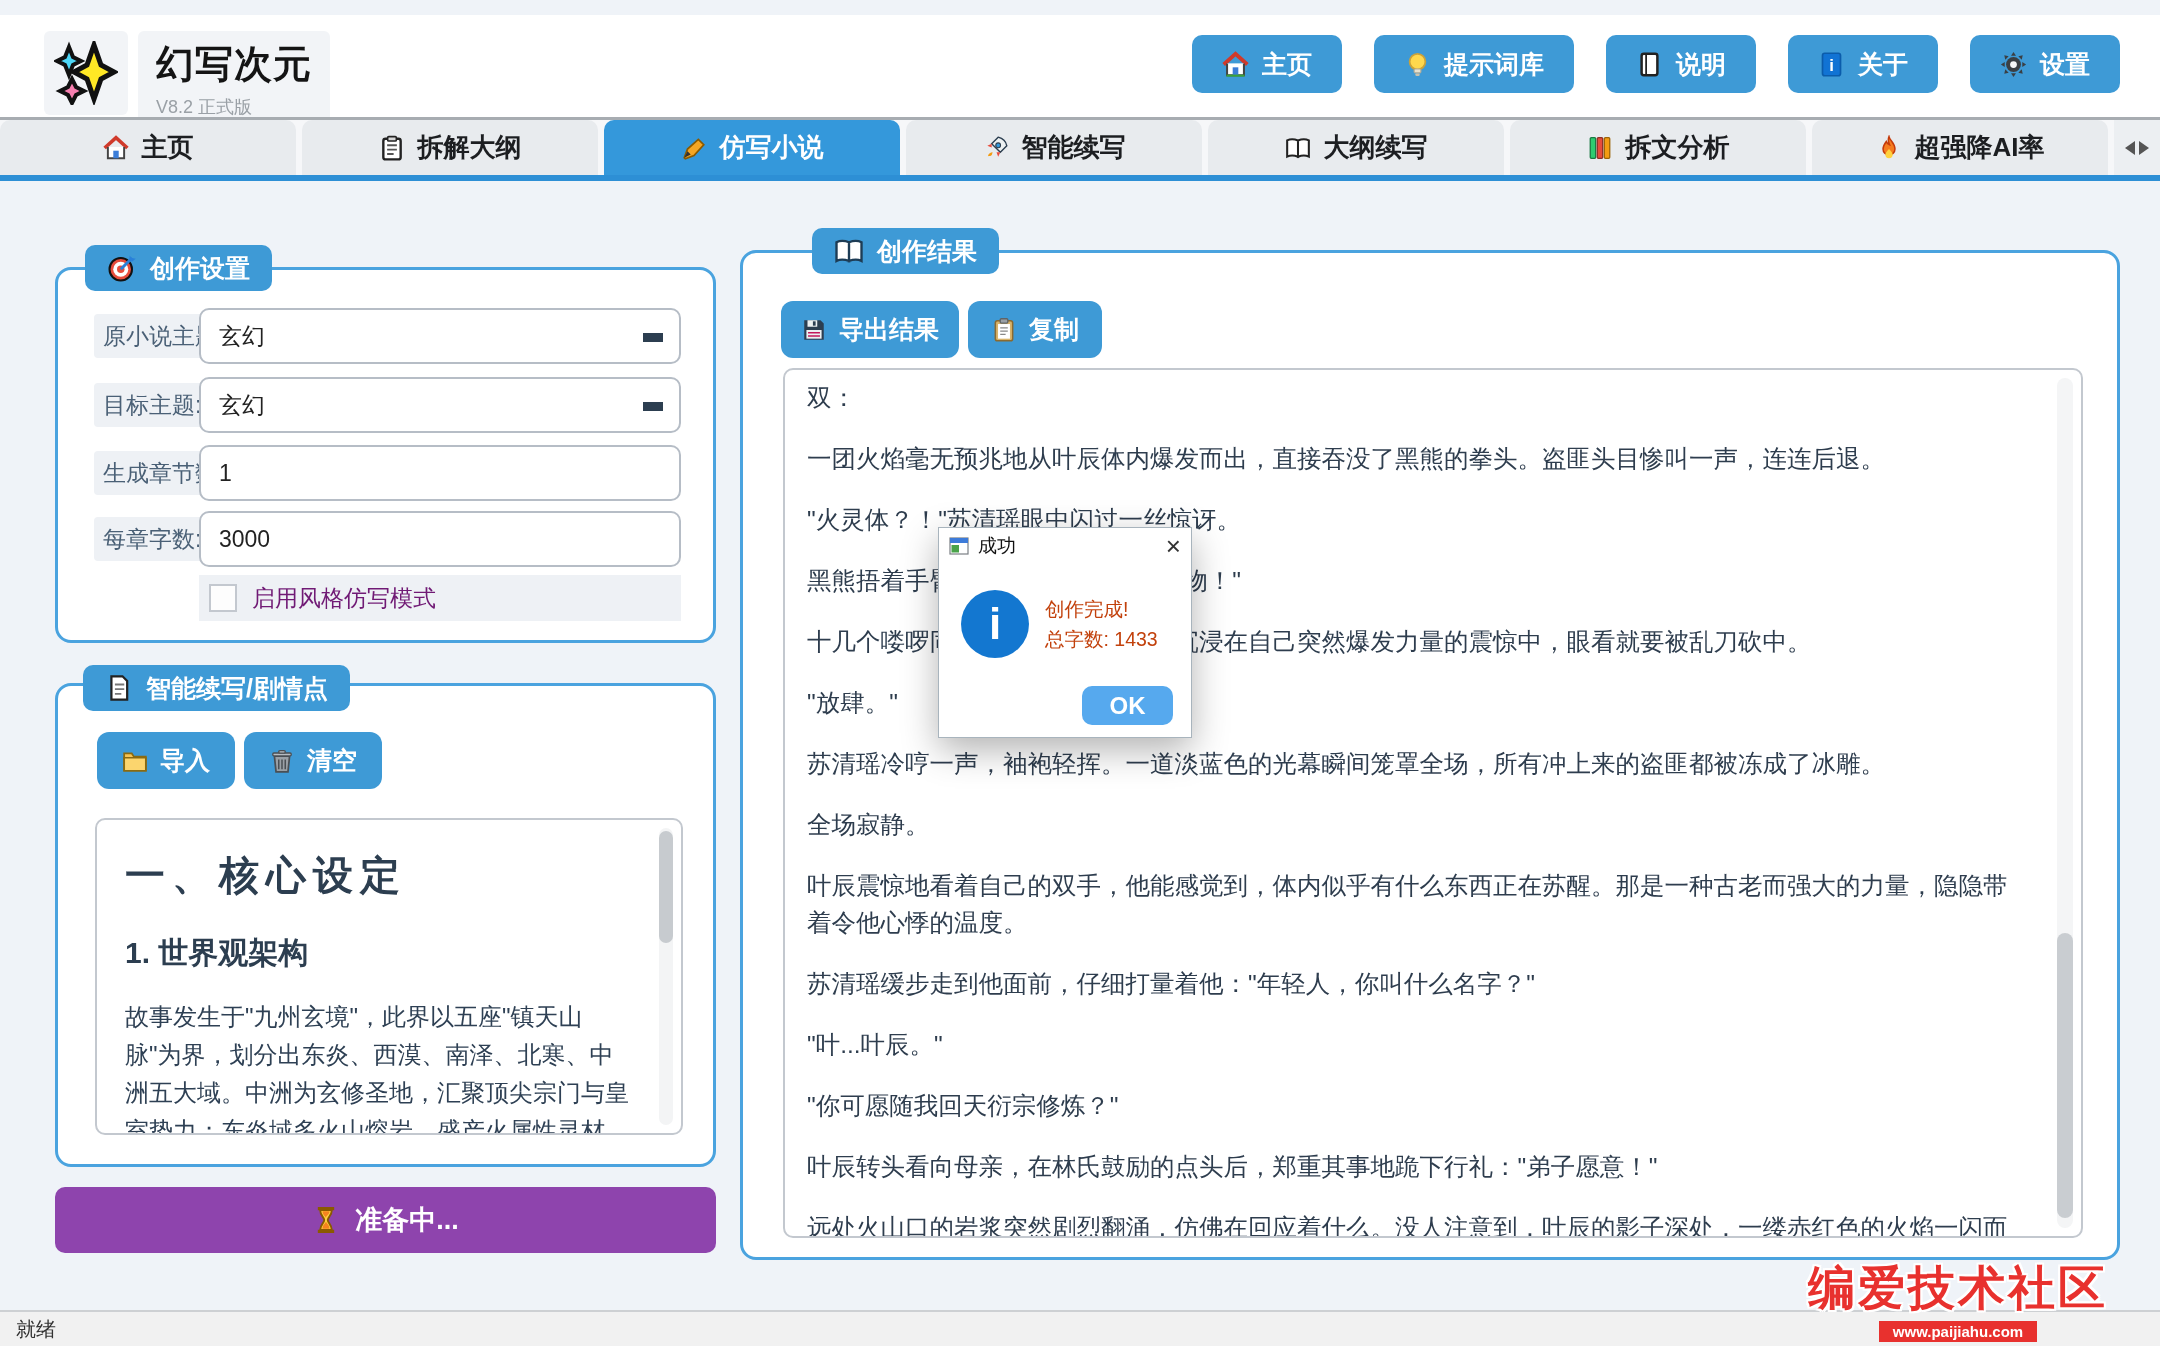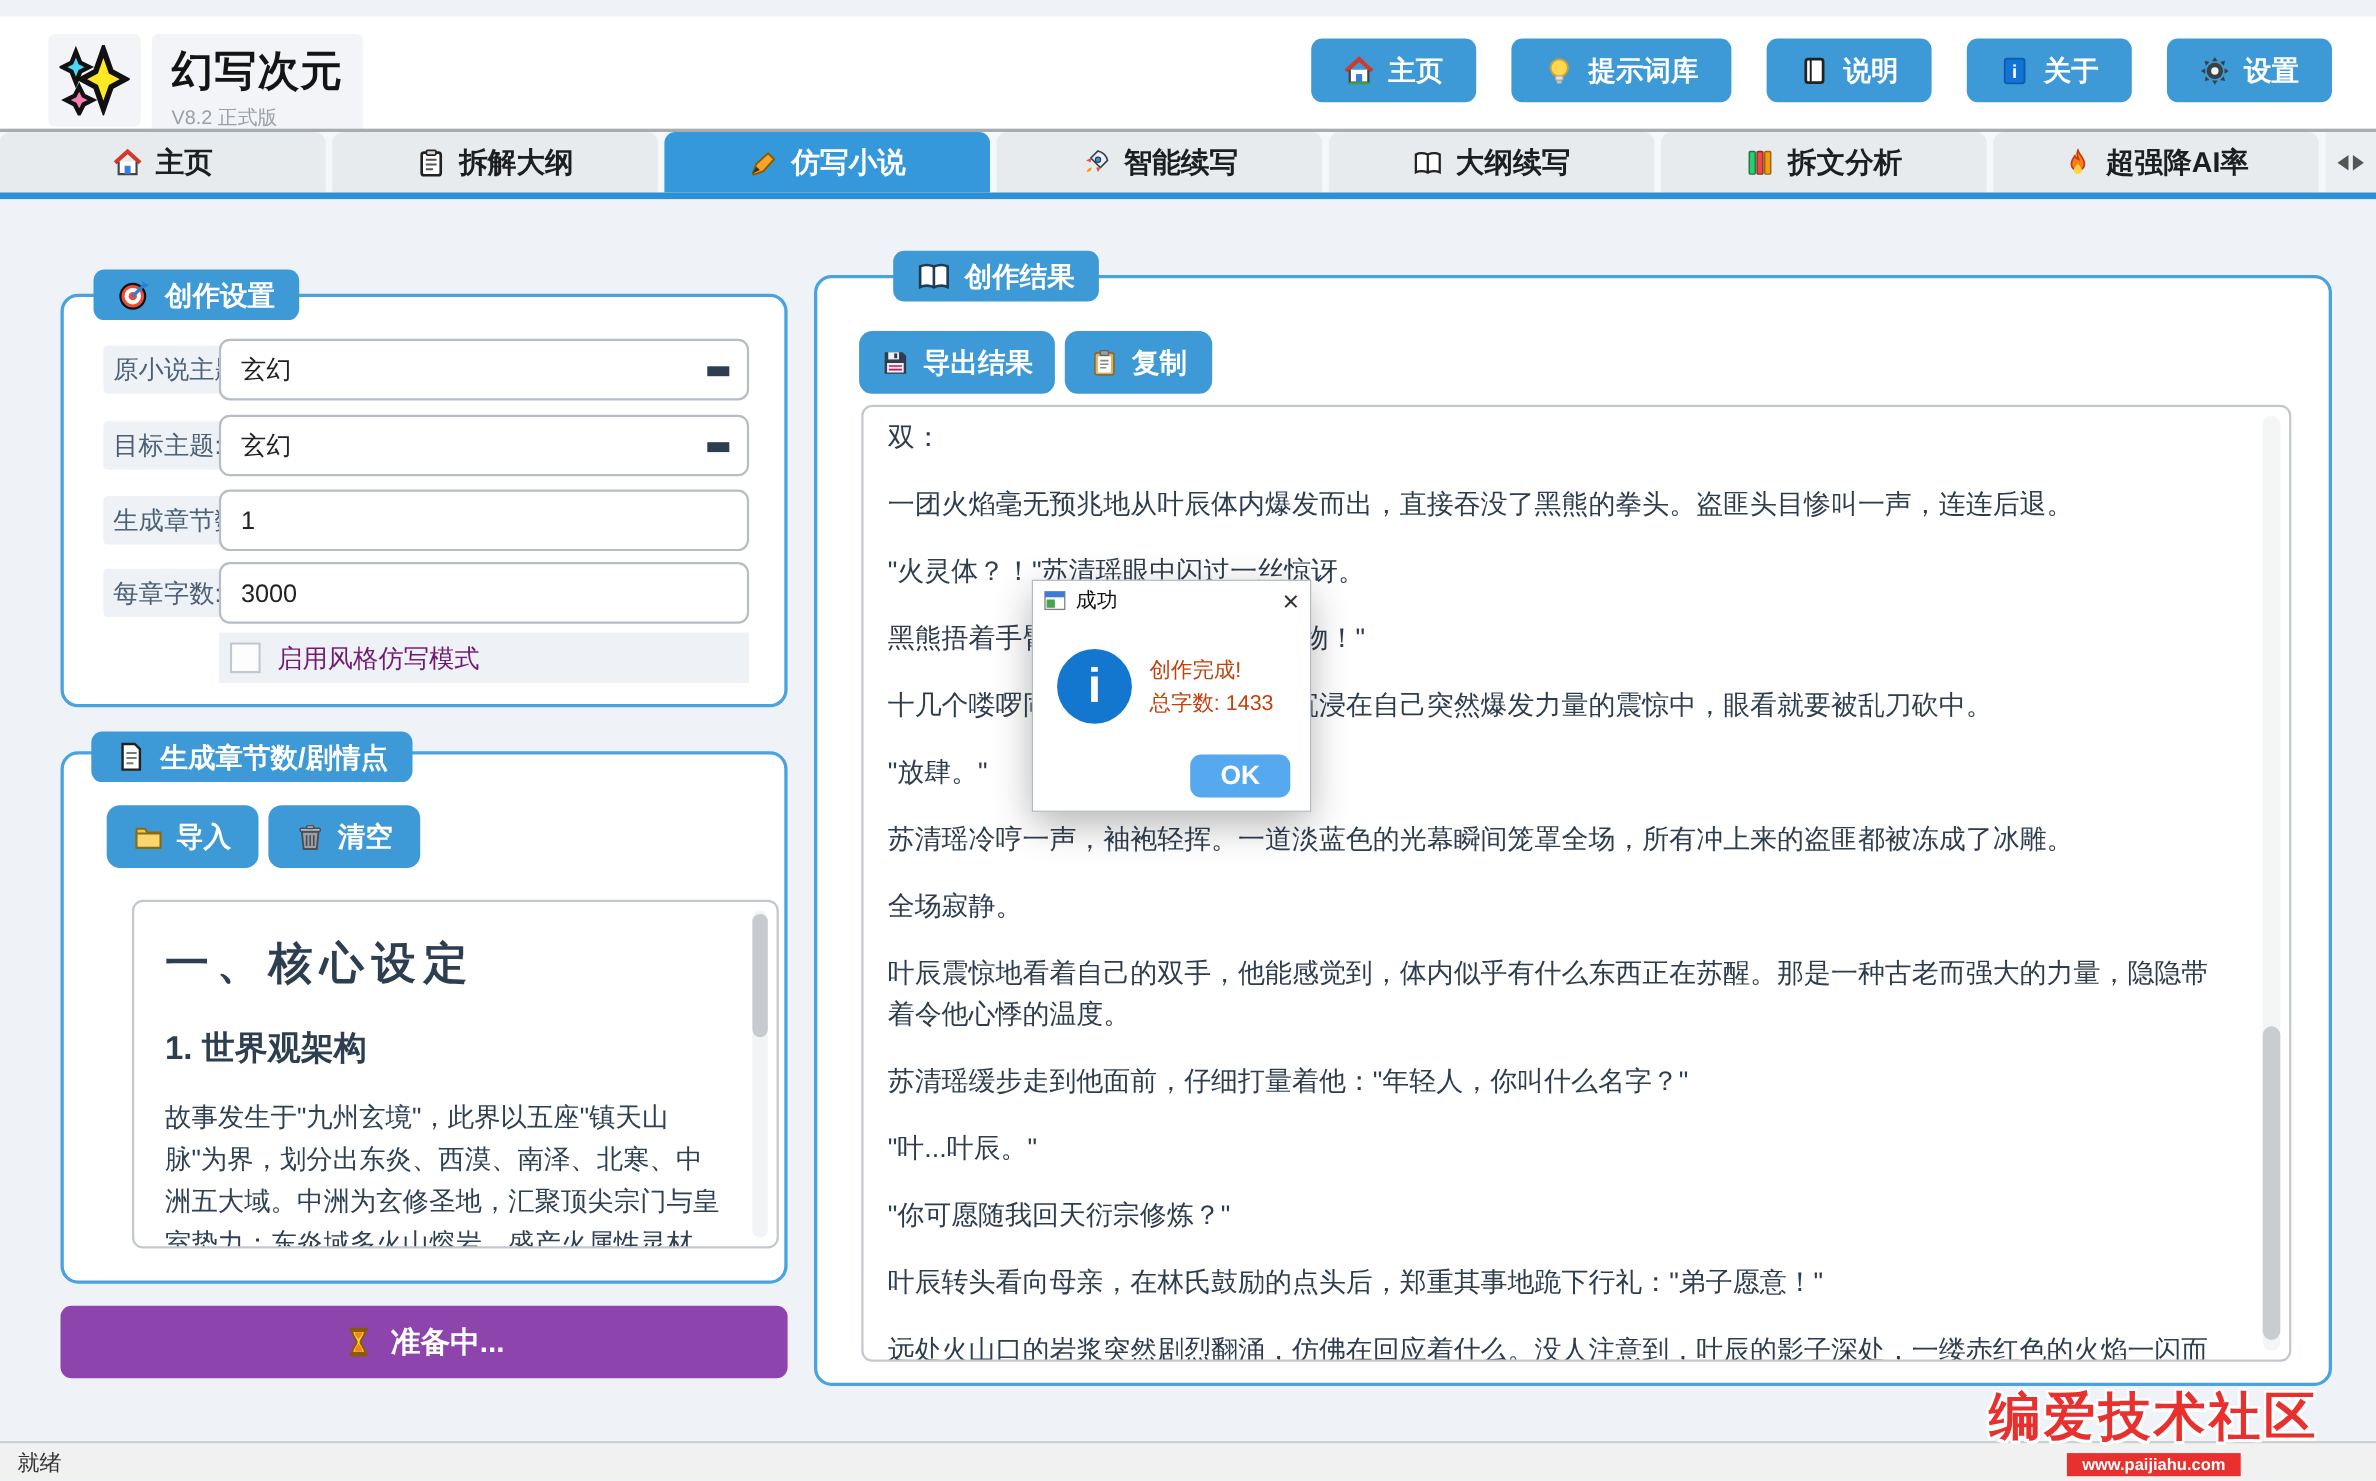--- a/index.html
+++ b/index.html
@@ -41,21 +41,21 @@
   .f-row { position:absolute; left:0; width:100%; height:56px; }
   .f-label { position:absolute; left:36px; top:6px; height:44px; display:flex; align-items:center; padding:0 9px; background:#eef1f5; border-radius:4px; color:#4a6076; font-size:23px; }
   .f-input { position:absolute; left:141px; top:0; width:482px; height:56px; border:2px solid #b6bdc6; border-radius:10px; background:#fff; display:flex; align-items:center; padding:0 18px; font-size:23px; color:#222; }
   .combo-mark { position:absolute; right:16px; top:23px; width:20px; height:9px; background:#2c3e50; }
   .checkbox-strip { position:absolute; left:141px; top:305px; width:482px; height:46px; background:#eef1f5; display:flex; align-items:center; gap:15px; padding:0 10px; }
   .cb { width:28px; height:28px; border:2px solid #c3c8cf; background:#fdfdfd; }
   .cb-label { font-size:23px; color:#701a75; }
 
   
   .btn-blue { position:absolute; height:57px; background:#3e9ad6; border-radius:12px; display:flex; align-items:center; justify-content:center; gap:12px; color:#fff; font-size:25px; font-weight:700; cursor:pointer; }
-  .outline-area { position:absolute; left:37px; top:132px; width:588px; height:317px; border:2px solid #c3c8cf; border-radius:10px; background:#fff; padding:24px 44px 20px 28px; overflow:hidden;margin-left:25px; }
+  .outline-area { position:absolute; left:37px; top:132px; width:588px; height:317px; border:2px solid #c3c8cf; border-radius:10px; background:#fff; padding:24px 44px 20px 28px; overflow:hidden; }
   .outline-area h1 { font-size:40px; font-weight:800; color:#2c3e50; letter-spacing:7px; margin:4px 0 30px; }
   .outline-area h2 { font-size:30px; font-weight:800; color:#2c3e50; margin:0 0 24px; }
   .outline-area p { font-size:24px; line-height:38px; color:#2e4054; }
   .vtrack { position:absolute; right:8px; top:8px; bottom:8px; width:14px; background:#f3f4f5; border-radius:7px; }
   .vthumb { position:absolute; left:0; width:14px; background:#c7cbcf; border-radius:7px; }
 
   .action-btn { position:absolute; left:55px; top:1187px; width:661px; height:66px; background:#8e44ad; border-radius:10px; display:flex; align-items:center; justify-content:center; gap:15px; color:#ffffff; font-size:27px; font-weight:700; cursor:pointer; }
 
   
   .result-area { position:absolute; left:40px; top:115px; width:1300px; height:870px; border:2px solid #c3c8cf; border-radius:10px; background:#fff; padding:26px 64px 20px 22px; overflow:hidden; }
@@ -275,21 +275,21 @@
   </div>
 </div>
 
 <div class="chip" style="left:83px; top:665px;">
   <span class="icon">
     <svg width="28" height="28" viewBox="0 0 24 24">
       <path d="M5.5 2h9.5l4 4v16H5.5z" fill="#fff" stroke="#222" stroke-width="1.9"></path>
       <path d="M8.5 9h8M8.5 13h8M8.5 17h5.5" stroke="#777" stroke-width="1.6"></path>
     </svg>
   </span>
-  <span>生成章节数/剧情点</span>
+  <span>智能续写/剧情点</span>
 </div>
 <div class="gbox" style="left:55px; top:683px; width:661px; height:484px;">
   <div class="btn-blue" style="left:39px; top:46px; width:138px;">
     <span class="icon">
       <svg width="26" height="26" viewBox="0 0 24 24">
         <path d="M2 5h7l2 3h11v13H2z" fill="#f6c453" stroke="#8a6a10" stroke-width="1.6"></path>
         <path d="M2 9h20v12H2z" fill="#fbd56e" stroke="#8a6a10" stroke-width="1.6"></path>
       </svg>
     </span>
     <span>导入</span>

